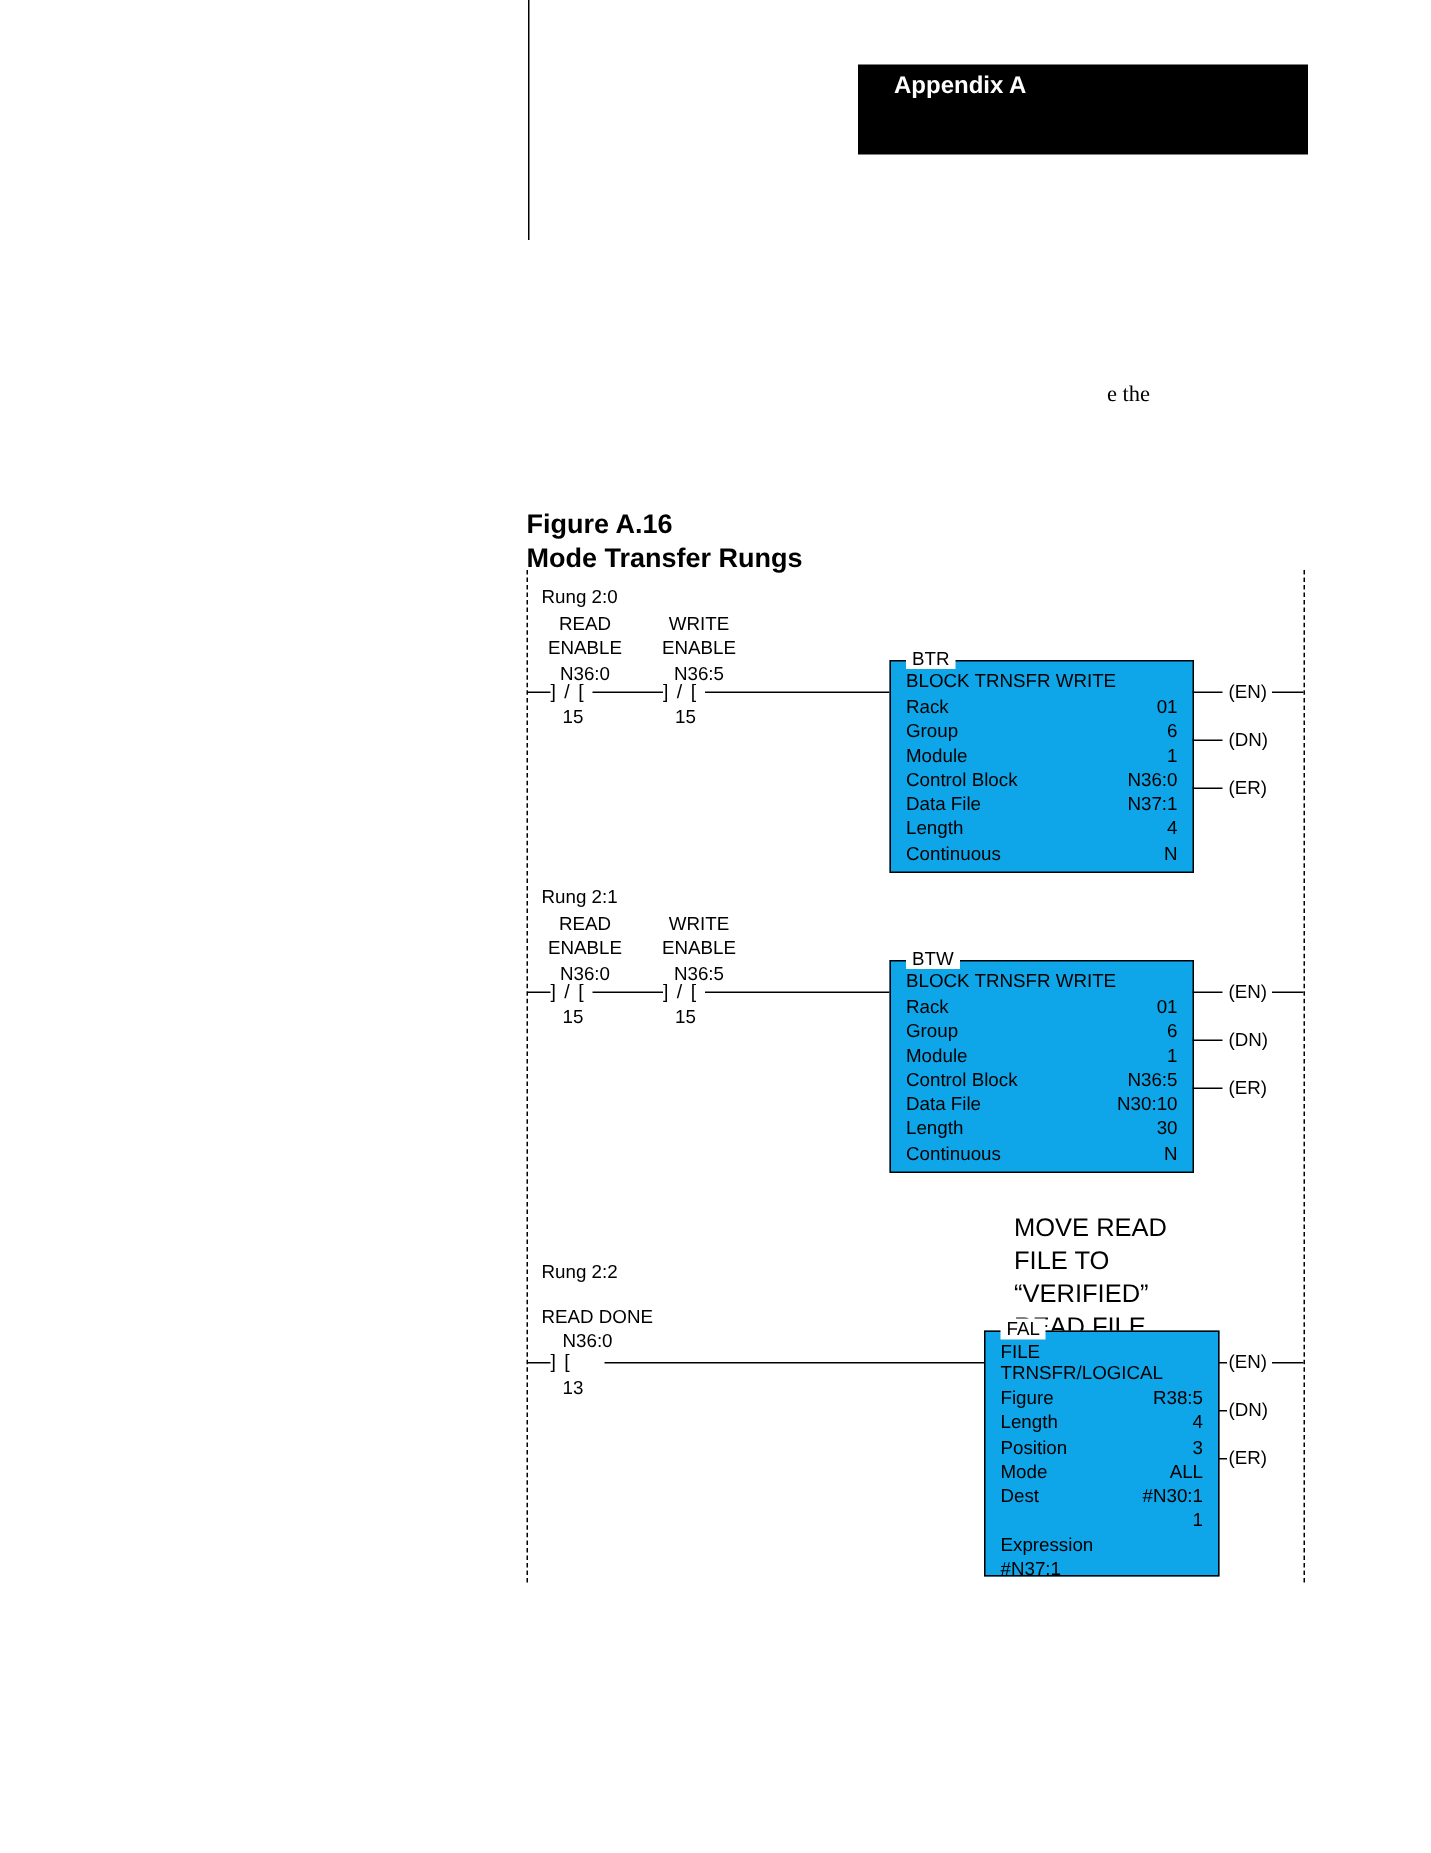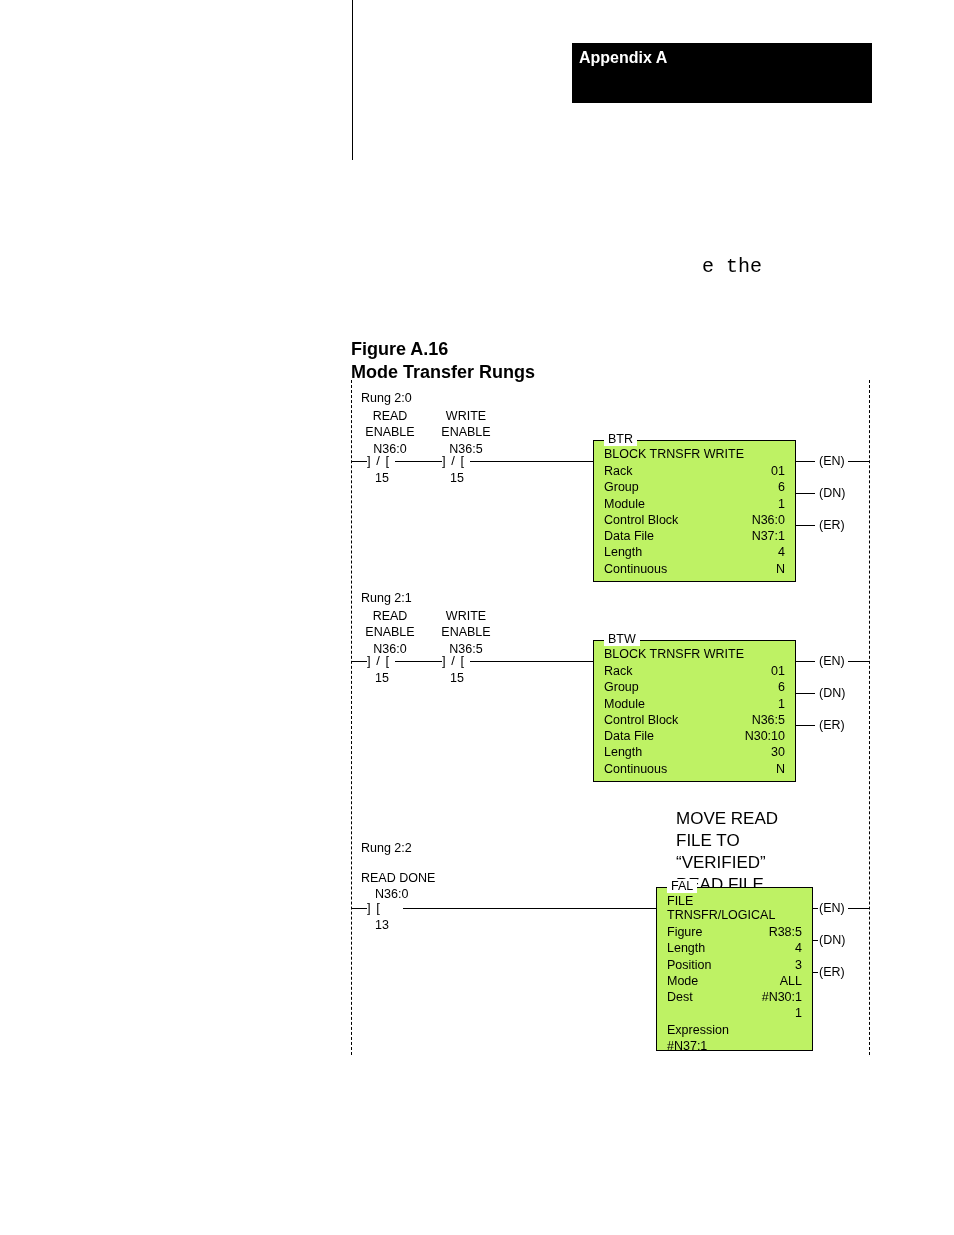--- a/index.html
+++ b/index.html
@@ -1,30 +1,30 @@
 <!DOCTYPE html>
 <html><head>
 <meta charset="utf-8">
 <style>
   html,body{margin:0;padding:0;background:#fff;font-family:Helvetica,Arial,sans-serif;color:#000}
   .page{width:954px;height:1235px;position:relative}
   .vline{position:absolute;left:352px;top:0;width:1px;height:160px;background:#000}
-  .banner{position:absolute;left:572px;top:43px;width:300px;height:60px;background:#000;color:#fff;padding:6px 7px;box-sizing:border-box}
+  .banner{position:absolute;left:572px;top:43px;width:300px;height:60px;background:#000;color:#fff;padding:6px 24px;box-sizing:border-box}
   .banner .ap{font-weight:bold;font-size:16px}
   .banner .sub{font-size:16px;font-weight:normal}
-  .stray{position:absolute;left:702px;top:255px;font-size:20px;font-family:Liberation Mono, monospace}
+  .stray{position:absolute;left:738px;top:255px;font-size:15px;font-family:Liberation Serif, serif}
   .fcap{position:absolute;left:351px;top:338px;font-size:18px;font-weight:bold;line-height:1.25}
   .diagram{position:absolute;left:351px;top:380px;width:520px;height:680px}
   .bus{position:absolute;top:0;width:0;height:675px;border-left:1px dashed #000}
   .bus.left{left:0}
   .bus.right{left:518px}
   .blk{position:absolute;font-size:12.5px;line-height:1.3}
   .sym{font-size:13px;letter-spacing:1px}
   .wire{position:absolute;height:1px;background:#000}
-  .box{position:absolute;border:1.3px solid #000;background:#bef264;font-size:12.5px}
+  .box{position:absolute;border:1.3px solid #000;background:#0ea5e9;font-size:12.5px}
   .box .hdr{position:absolute;left:10px;top:-9px;background:#fff;padding:0 4px;font-size:12.5px}
   .row{display:flex;justify-content:space-between;padding:0 10px;font-size:12.5px;line-height:1.3}
   .out{position:absolute;left:468px;font-size:12.5px}
   .outw{position:absolute;height:1px;background:#000}
 </style>
 </head>
 <body>
 
 <div class="page">
   <div class="vline"></div>

